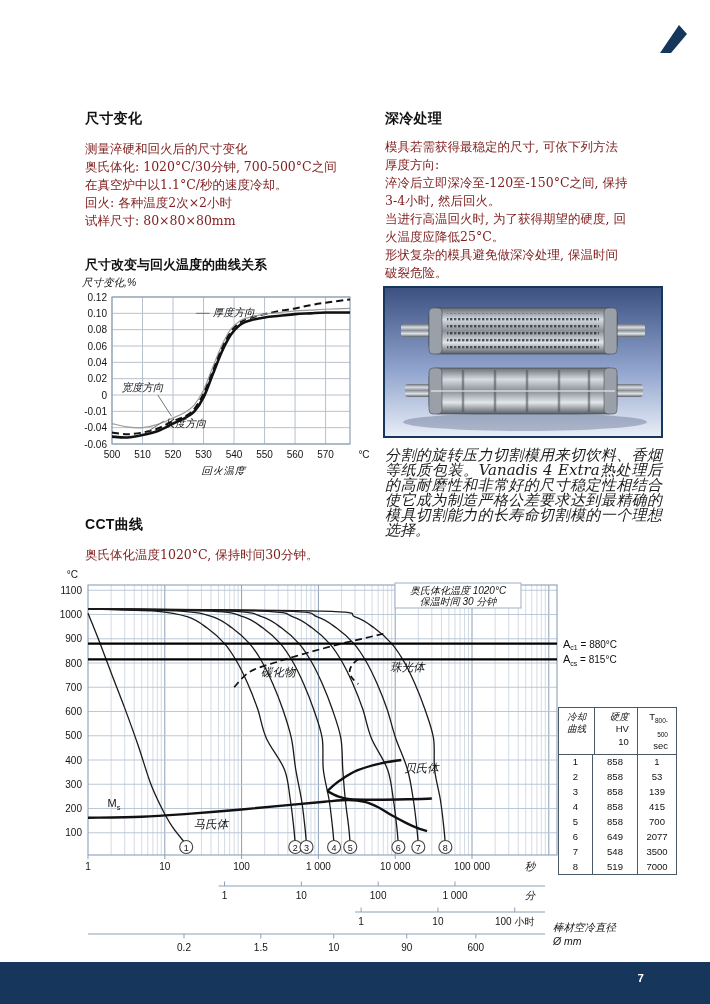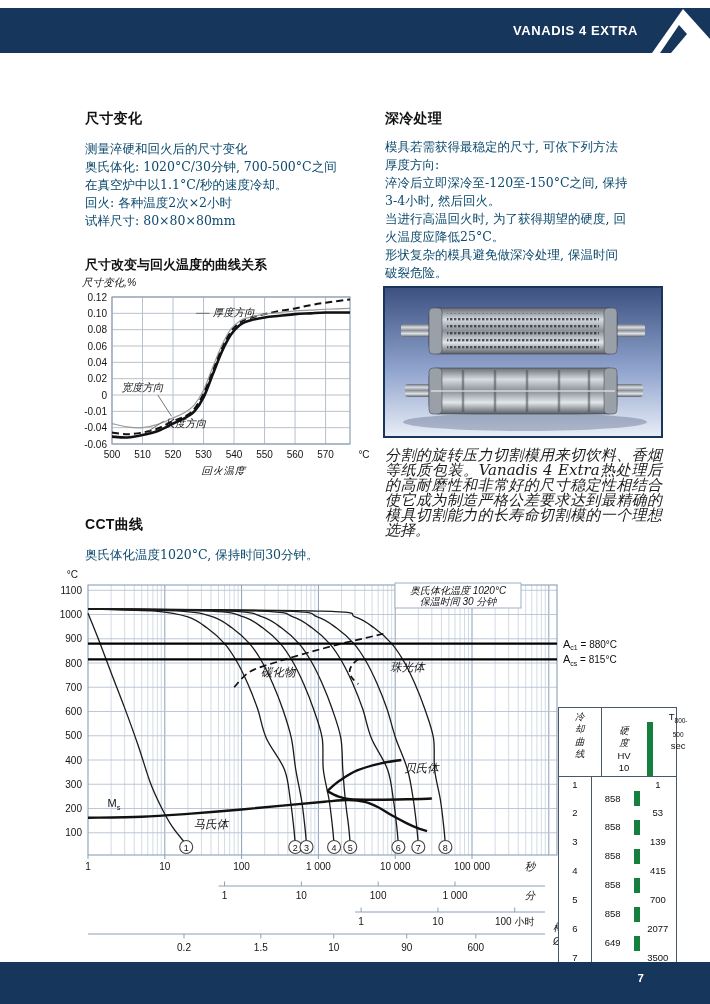--- a/index.html
+++ b/index.html
@@ -7,47 +7,44 @@
         font-family:"Liberation Sans",sans-serif;color:#111;}
   .header-bar{position:absolute;left:0;top:8px;width:710px;height:45px;background:#16365c;}
   .header-title{position:absolute;right:72px;top:0;line-height:45px;color:#ffffff;
         font-weight:bold;font-size:13px;letter-spacing:0.6px;font-family:"Liberation Sans",sans-serif;}
   .logo{position:absolute;left:650px;top:7px;}
   .footer-bar{position:absolute;left:0;top:962px;width:710px;height:42px;background:#16365c;}
   .page-number{position:absolute;right:66px;top:10px;color:#fff;font-size:11.5px;font-weight:bold;}
   .sec-heading{position:absolute;font-weight:bold;font-size:14px;color:#111;
         font-family:"Liberation Sans",sans-serif;letter-spacing:0.3px;}
   .sub-heading{position:absolute;font-weight:bold;font-size:13px;color:#111;}
-  .body-text{position:absolute;font-family:"DejaVu Serif",serif;font-size:12.5px;line-height:18px;color:#0c4a6e;}
+  .body-text{position:absolute;font-family:"DejaVu Serif",serif;font-size:12.5px;line-height:18px;color:#7f1d1d;}
   .caption{position:absolute;font-family:"DejaVu Serif",serif;font-style:italic;font-size:15px;
         line-height:15px;text-align:justify;color:#1a1a1a;}
   .photo-frame{position:absolute;left:383px;top:286px;width:276px;height:148px;border:2px solid #16365c;}
   svg.chart{position:absolute;}
   svg text{font-family:"Liberation Sans",sans-serif;}
   .cct-table{position:absolute;left:558px;top:707px;width:117px;background:#fff;
         border:1px solid #4a5866;color:#111;}
   .thead{display:flex;border-bottom:1px solid #4a5866;}
-  .hc{font-size:9.5px;text-align:center;padding:3px 16px 2px;line-height:1.3;}
+  .hc{font-size:9.5px;text-align:right;padding:3px 8px 2px;line-height:1.3;}
   .c0{width:33px;border-right:1px solid #4a5866;}
-  .c1{width:44px;border-right:6px solid #15803d;margin-top:14px;}
+  .c1{width:44px;border-right:1px solid #15803d;}
   .c2{width:38px;}
   .trow{display:flex;}
   .trow:first-of-type{margin-top:2px;}
   .tc{font-size:9.5px;text-align:center;padding:1.2px 0;line-height:1.32;}
   .hc sub{font-size:6.5px;}
   .cjk{font-style:italic;font-family:"DejaVu Serif",serif;}
 </style>
 </head>
 <body>
 
 <div class="page">
 
-  <div class="header-bar">
-    <span class="header-title">VANADIS 4 EXTRA</span>
-  </div>
   <svg class="logo" width="60" height="46" viewBox="0 0 60 46">
     <polygon points="2,46 33,2 60,32 60,46" fill="#ffffff"></polygon>
     <polygon points="29,18 37,27 21,46 10,46" fill="#16365c"></polygon>
   </svg>
 
   <div class="sec-heading" style="left:85px;top:110px;text-align:center;">尺寸变化</div>
   <div class="body-text" style="left:85px;top:140px;width:292px;">
       <div>测量淬硬和回火后的尺寸变化</div>
       <div>奥氏体化: 1020°C/30分钟, 700-500°C之间</div>
       <div>在真空炉中以1.1°C/秒的速度冷却。</div>

